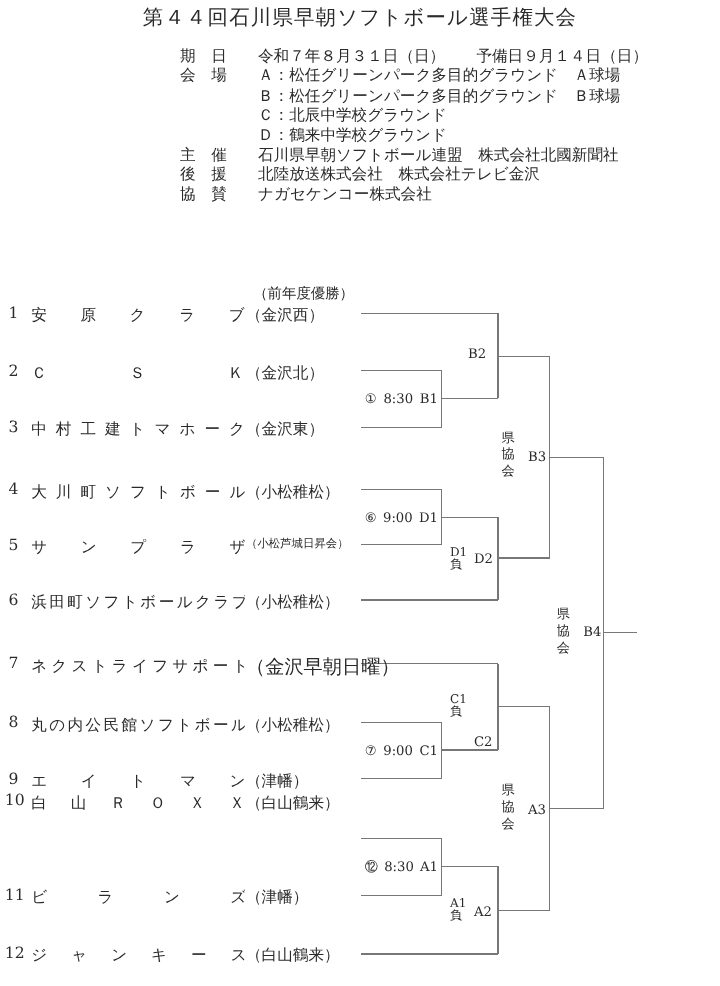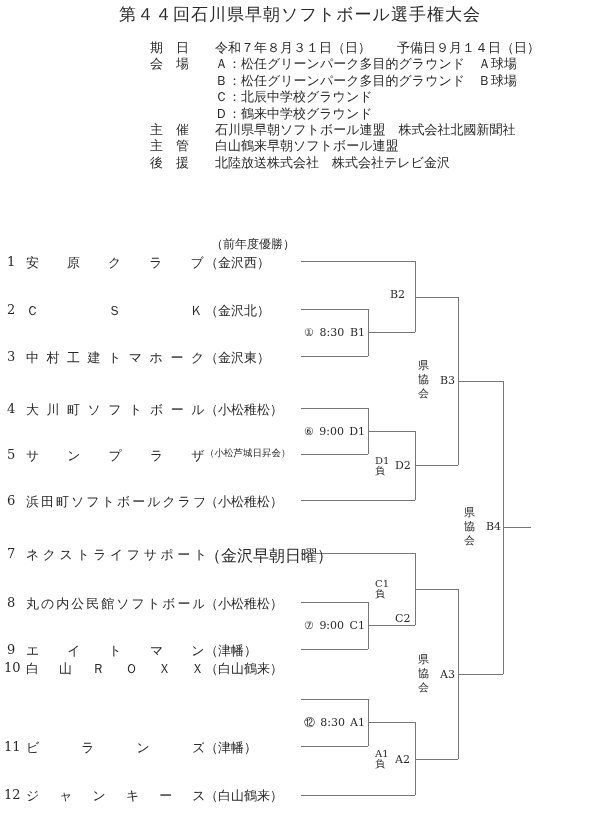--- a/index.html
+++ b/index.html
@@ -59,29 +59,29 @@
         <div>Ｄ：鶴来中学校グラウンド</div>
       </div>
     </div>
     <div class="info-row">
       <div class="info-label">主　催</div>
       <div class="info-lines">
           <div>石川県早朝ソフトボール連盟　株式会社北國新聞社</div>
         </div>
     </div>
     <div class="info-row">
-      <div class="info-label">主　管</div>
-      <div class="info-lines">
-          <div>白山鶴来早朝ソフトボール連盟</div>
-        </div>
-    </div>
-    <div class="info-row">
       <div class="info-label">後　援</div>
       <div class="info-lines">
           <div>北陸放送株式会社　株式会社テレビ金沢</div>
+        </div>
+    </div>
+    <div class="info-row">
+      <div class="info-label">協　賛</div>
+      <div class="info-lines">
+          <div>ナガセケンコー株式会社</div>
         </div>
     </div>
   </div>
 
   <div class="note">（前年度優勝）</div>
 
   <svg class="lines" width="600" height="822">
     <path fill="none" stroke="#777" stroke-width="1" shape-rendering="crispEdges" d="
       M301 261H415 M301 309H368 M301 356H368 M301 408H368 M301 454H368 M301 500H415
       M301 553H415 M301 602H368 M301 649H368 M301 699H368 M301 746H368 M301 795H415

